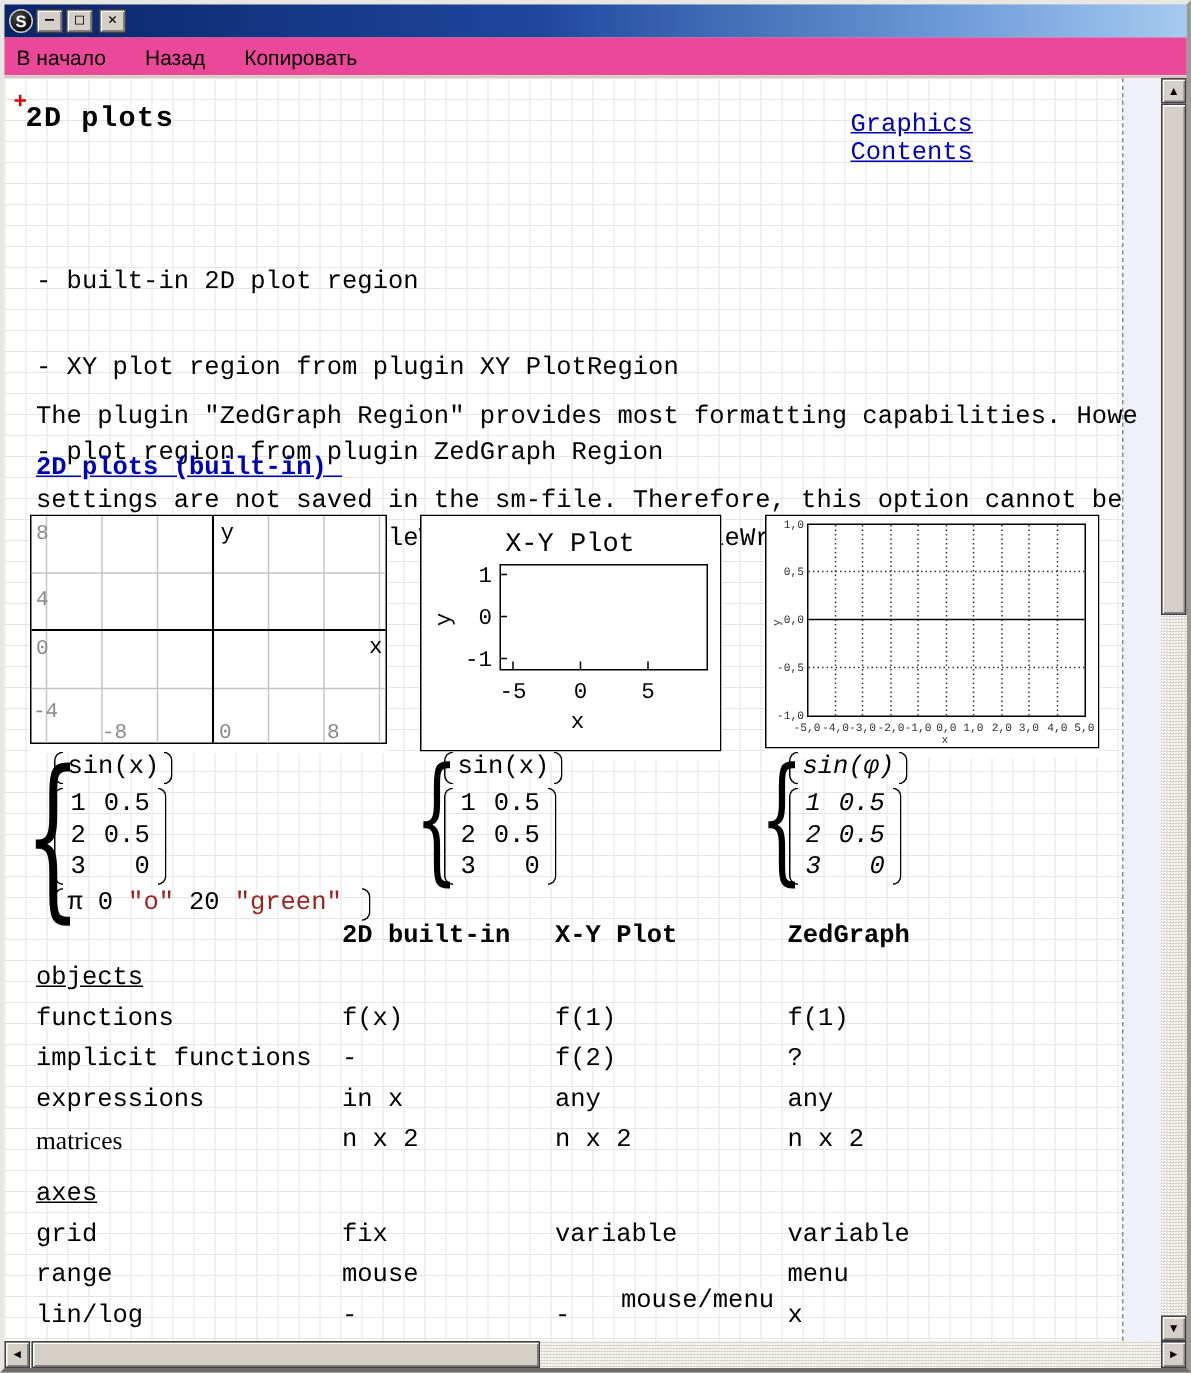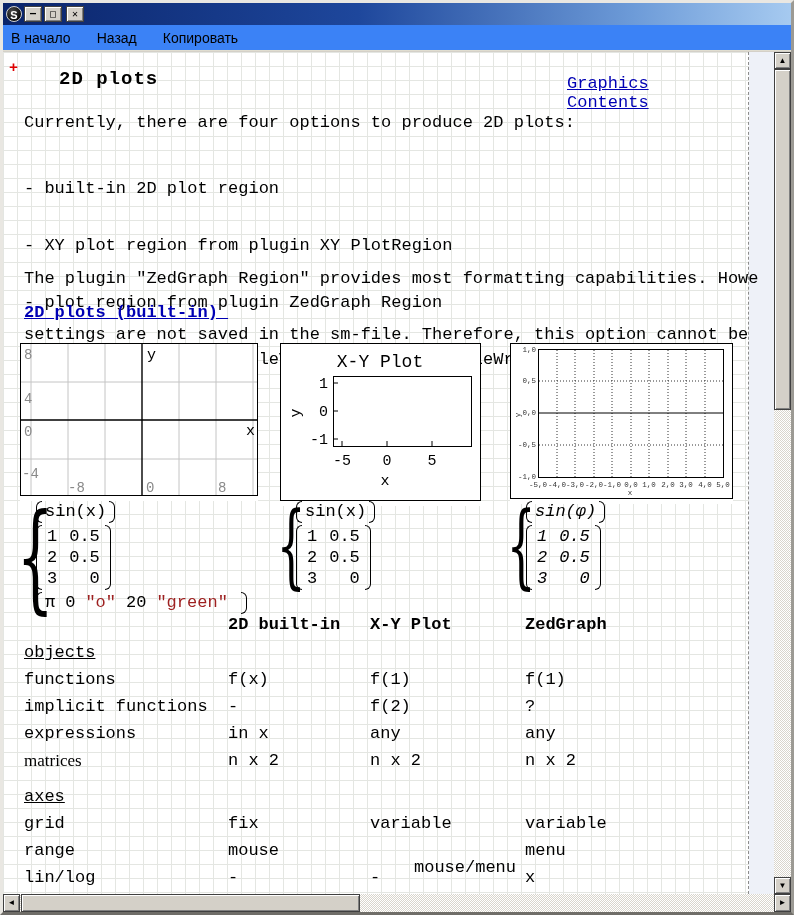--- a/index.html
+++ b/index.html
@@ -28,40 +28,40 @@
   .winbtn{
     width:18px;height:16px;margin-left:2px;flex:0 0 auto;
     background:#d4d0c8;border:1px solid #404040;
     box-shadow:inset 1px 1px 0 #ffffff, inset -1px -1px 0 #808080;
     font-size:10px;font-weight:bold;color:#000;text-align:center;line-height:14px;
     font-family:"DejaVu Sans Mono",monospace;
   }
   .winbtn.close{margin-left:4px;}
   
   .menubar{
-    height:26px;background:#3b82f6;display:flex;align-items:center;
+    height:26px;background:#ec4899;display:flex;align-items:center;
     border-bottom:1px solid #e0ddd0;padding-left:8px;
   }
   .menu-item{font-size:14px;color:#000;margin-right:26px;white-space:nowrap;cursor:default;}
   
   .main{position:absolute;left:0;top:49px;right:0;bottom:0;background:#fff;}
   .content{
     position:absolute;left:0;top:0;right:17px;bottom:18px;overflow:hidden;
     background-color:#ffffff;
     background-image:
       linear-gradient(to right,#e4e6e2 1px,transparent 1px),
       linear-gradient(to bottom,#e4e6e2 1px,transparent 1px);
     background-size:14px 14px;
     font-family:"Liberation Mono",monospace;font-size:17px;color:#000;
   }
   .abs{position:absolute;white-space:pre;}
   .page-edge{position:absolute;left:745px;top:0;bottom:0;width:0;border-left:1px dashed #8c8c8c;}
   .page-margin{position:absolute;left:746px;top:0;bottom:0;right:0;background:#eef1f8;}
   .cursor-plus{color:#e00000;font-size:15px;font-weight:bold;}
-  .h1{font-size:19px;font-weight:bold;letter-spacing:1px;padding-left:42px;}
+  .h1{font-size:19px;font-weight:bold;letter-spacing:1px;}
   .link{color:#0000b4;text-decoration:underline;cursor:pointer;}
   .lines{line-height:19px;}
   .plines{line-height:18.5px;}
   
   .plotbox{position:absolute;background:#fff;}
   
   .math{position:absolute;display:flex;align-items:stretch;}
   .sysbrace{
     font-family:"DejaVu Serif",serif;font-weight:400;color:#000;
     transform:scaleX(.5);transform-origin:center;display:block;align-self:center;
@@ -122,21 +122,20 @@
 
       <div class="page-margin"></div>
       <div class="page-edge"></div>
 
       <div class="abs cursor-plus" style="left:6px;top:8px;">+</div>
       <div class="abs h1" style="left:14px;top:16px;">2D plots</div>
 
       <div class="abs link" style="left:564px;top:22px;">Graphics</div>
       <div class="abs link" style="left:564px;top:41px;">Contents</div>
 
-      <div class="abs" style="left:21px;top:61px;">Currently, there are four options to produce 2D plots:</div>
 
       <div class="abs lines" style="left:21px;top:89px;">
         <div>- built-in 2D plot region</div>
         <div>- XY plot region from plugin XY PlotRegion</div>
         <div>- plot region from plugin ZedGraph Region</div>
         <div>- plot functions of MapleV, accessed via MapleWrapper plugin</div>
       </div>
 
       <div class="abs plines" style="left:21px;top:181px;">
         <div>The plugin "ZedGraph Region" provides most formatting capabilities. Howe</div>

